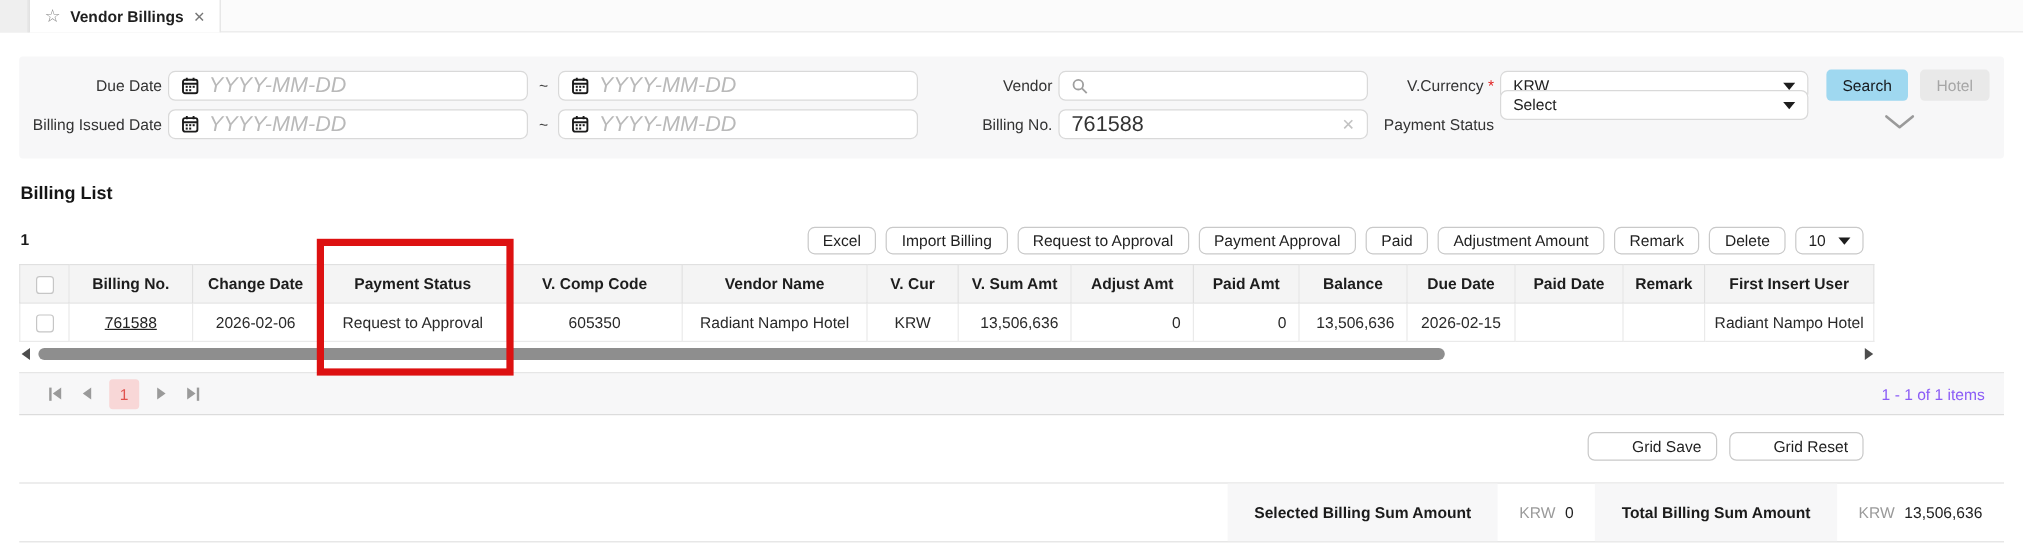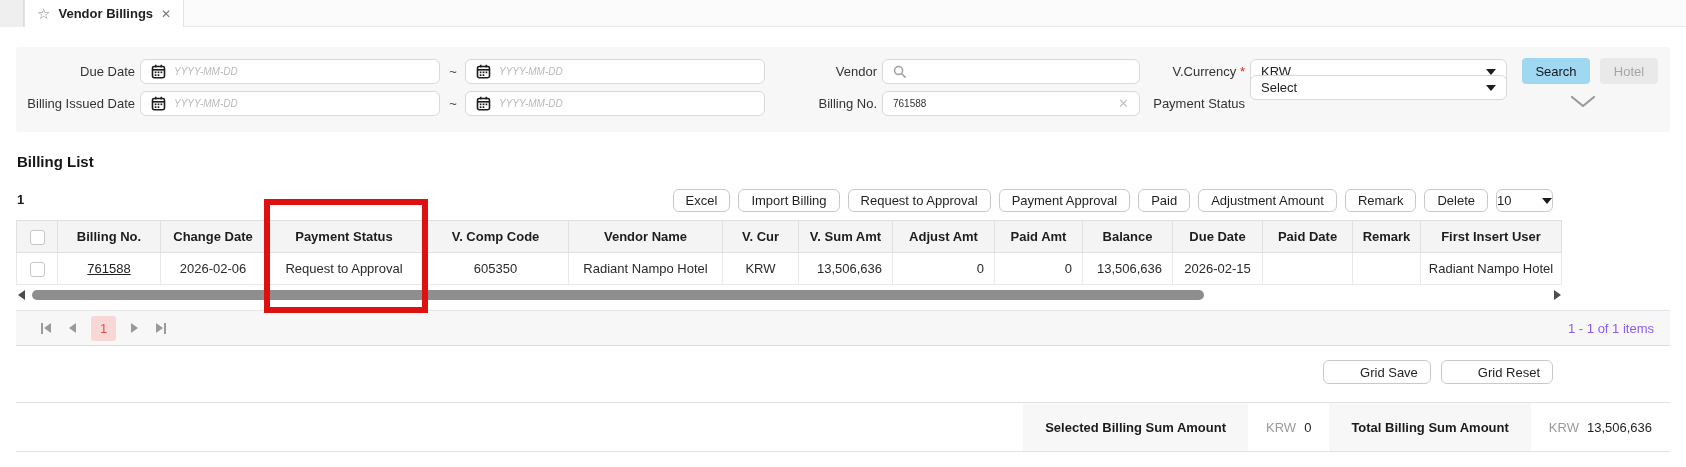--- a/index.html
+++ b/index.html
@@ -24,41 +24,41 @@
 
   
   .fp { position:absolute; left:16px; top:47px; width:1654px; height:85px;
         background:#f7f7f8; border-radius:3px; }
   .f-label { position:absolute; height:25px; line-height:25px; text-align:right;
              color:#333; white-space:nowrap; }
   .req { color:#e02020; }
   .ctrl { position:absolute; height:25px; background:#fff; border:1px solid #d9d9d9;
           border-radius:6px; display:flex; align-items:center; padding:0 10px; gap:8px; }
   .ctrl input { border:none; outline:none; background:transparent; flex:1; min-width:0;
-                font:inherit; font-size:10px; color:#333; padding:0; }
+                font:inherit; font-size:18px; color:#333; padding:0; }
   .ctrl input::placeholder { color:#b9b9b9; font-style:italic; }
   .tilde { position:absolute; width:14px; text-align:center; height:25px; line-height:25px; color:#444; }
   .clear-x { color:#c2c2c2; font-size:13px; cursor:pointer; line-height:1; }
   .caret { width:0; height:0; border-left:5px solid transparent; border-right:5px solid transparent;
            border-top:6px solid #1d1d1d; }
   .tselect { justify-content:space-between; cursor:pointer; }
   .btn-search { position:absolute; width:68px; height:26px; border:none; border-radius:4px;
                 background:#9fd8f0; color:#15181c; font:inherit; cursor:pointer; }
   .btn-reset  { position:absolute; width:58px; height:26px; border:none; border-radius:4px;
                 background:#e9e9e9; color:#a6a6a6; font:inherit; cursor:pointer; }
   .chevron { position:absolute; cursor:pointer; }
 
   
   .list-title { position:absolute; left:17px; top:153px; font-size:15px; font-weight:600; color:#151515; }
   .rec-count  { position:absolute; left:17px; top:192px; font-weight:bold; color:#1a1a1a; }
   .toolbar { position:absolute; top:189px; right:133px; display:flex; gap:8px; align-items:center; }
   .btn { height:23px; padding:0 12px; background:#fff; border:1px solid #c9c9c9; border-radius:6px;
          font:inherit; font-size:13px; color:#1f1f1f; cursor:pointer; white-space:nowrap;
          display:inline-flex; align-items:center; }
-  .pagesize { width:57px; justify-content:space-between; padding:0 0; }
+  .pagesize { width:57px; justify-content:space-between; padding:0 10px; }
 
   
   .grid { position:absolute; left:16px; top:220px; }
   table { border-collapse:collapse; table-layout:fixed; width:1545px; }
   th { background:#f4f4f4; border:1px solid #e0e0e0; font-weight:bold; color:#1d1d1d;
        height:32px; padding:0 4px; white-space:nowrap; overflow:hidden; text-align:center; }
   td { background:#fff; border:1px solid #eaeaea; height:32px; padding:0 4px;
        white-space:nowrap; overflow:hidden; text-align:center; color:#2a2a2a; }
   td.num { text-align:right; padding-right:10px; }
   .checkbox { display:inline-block; width:15px; height:15px; background:#fff;

